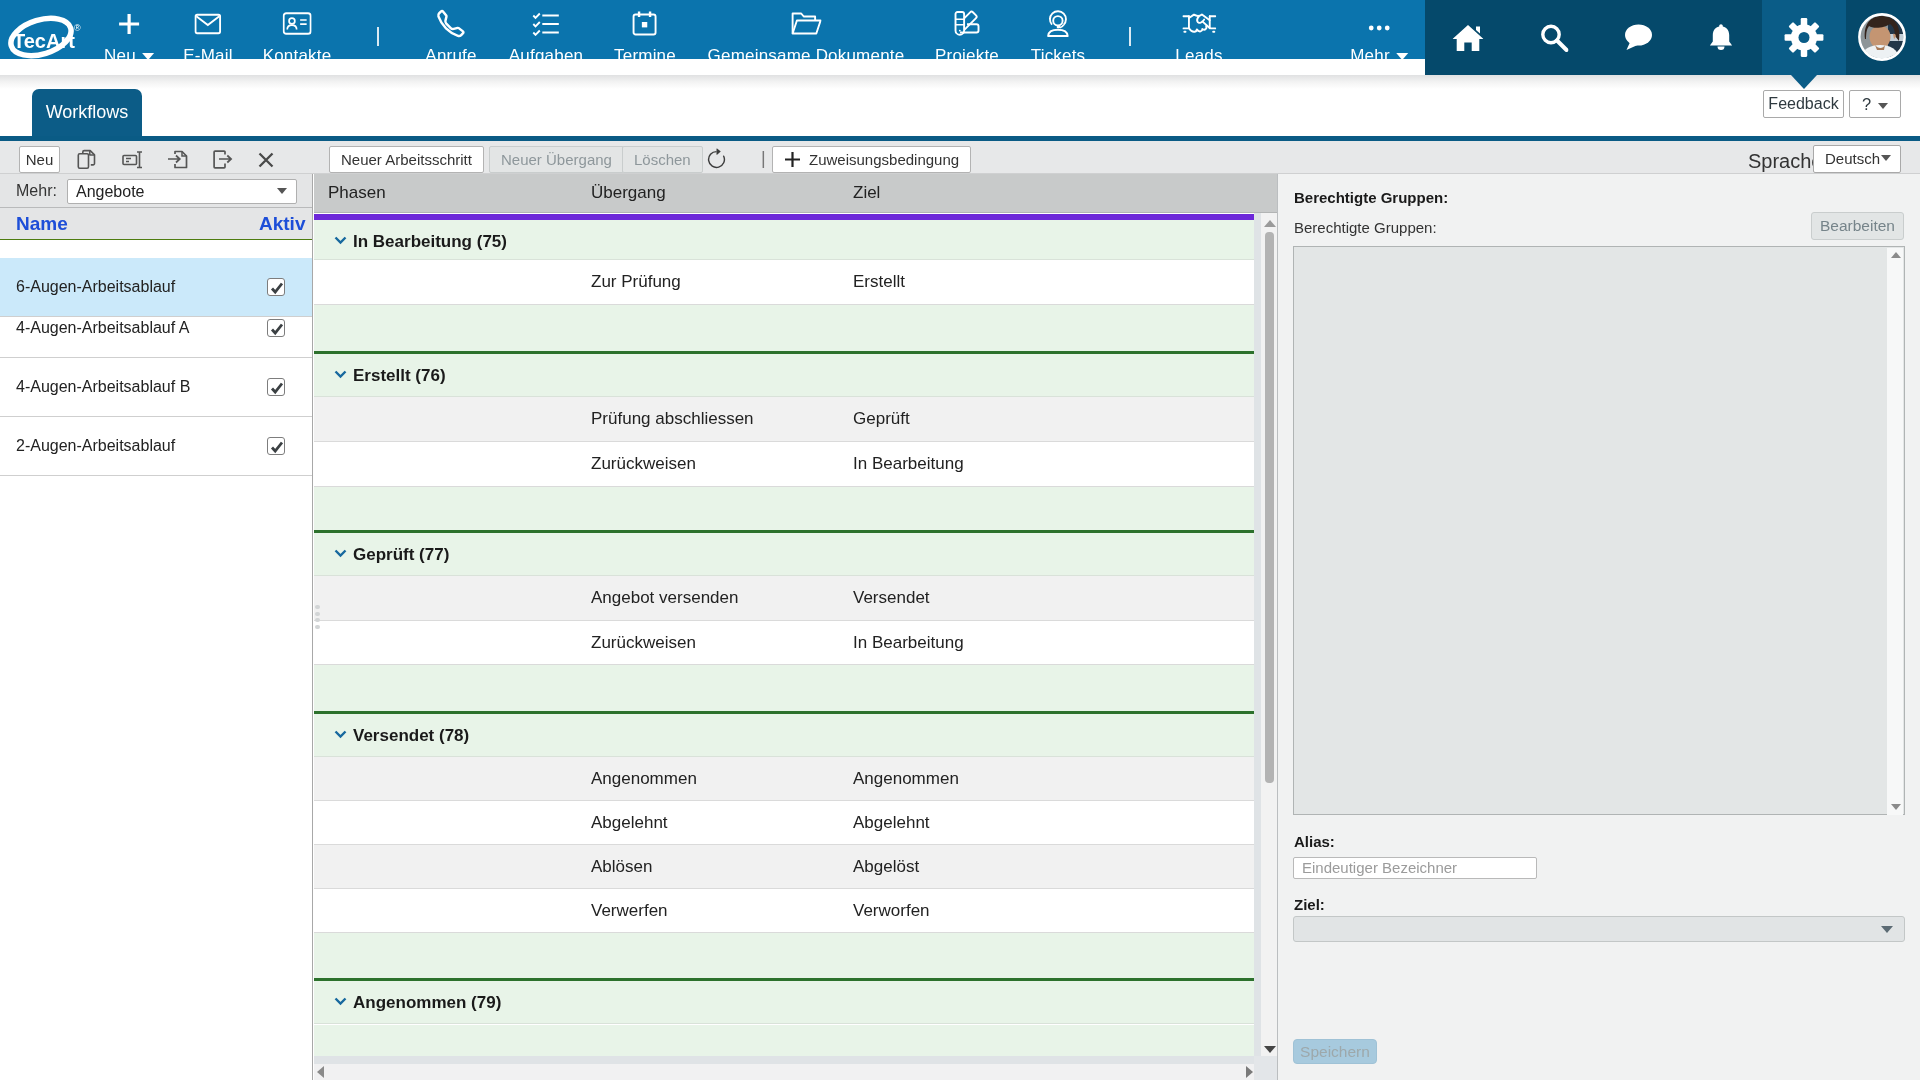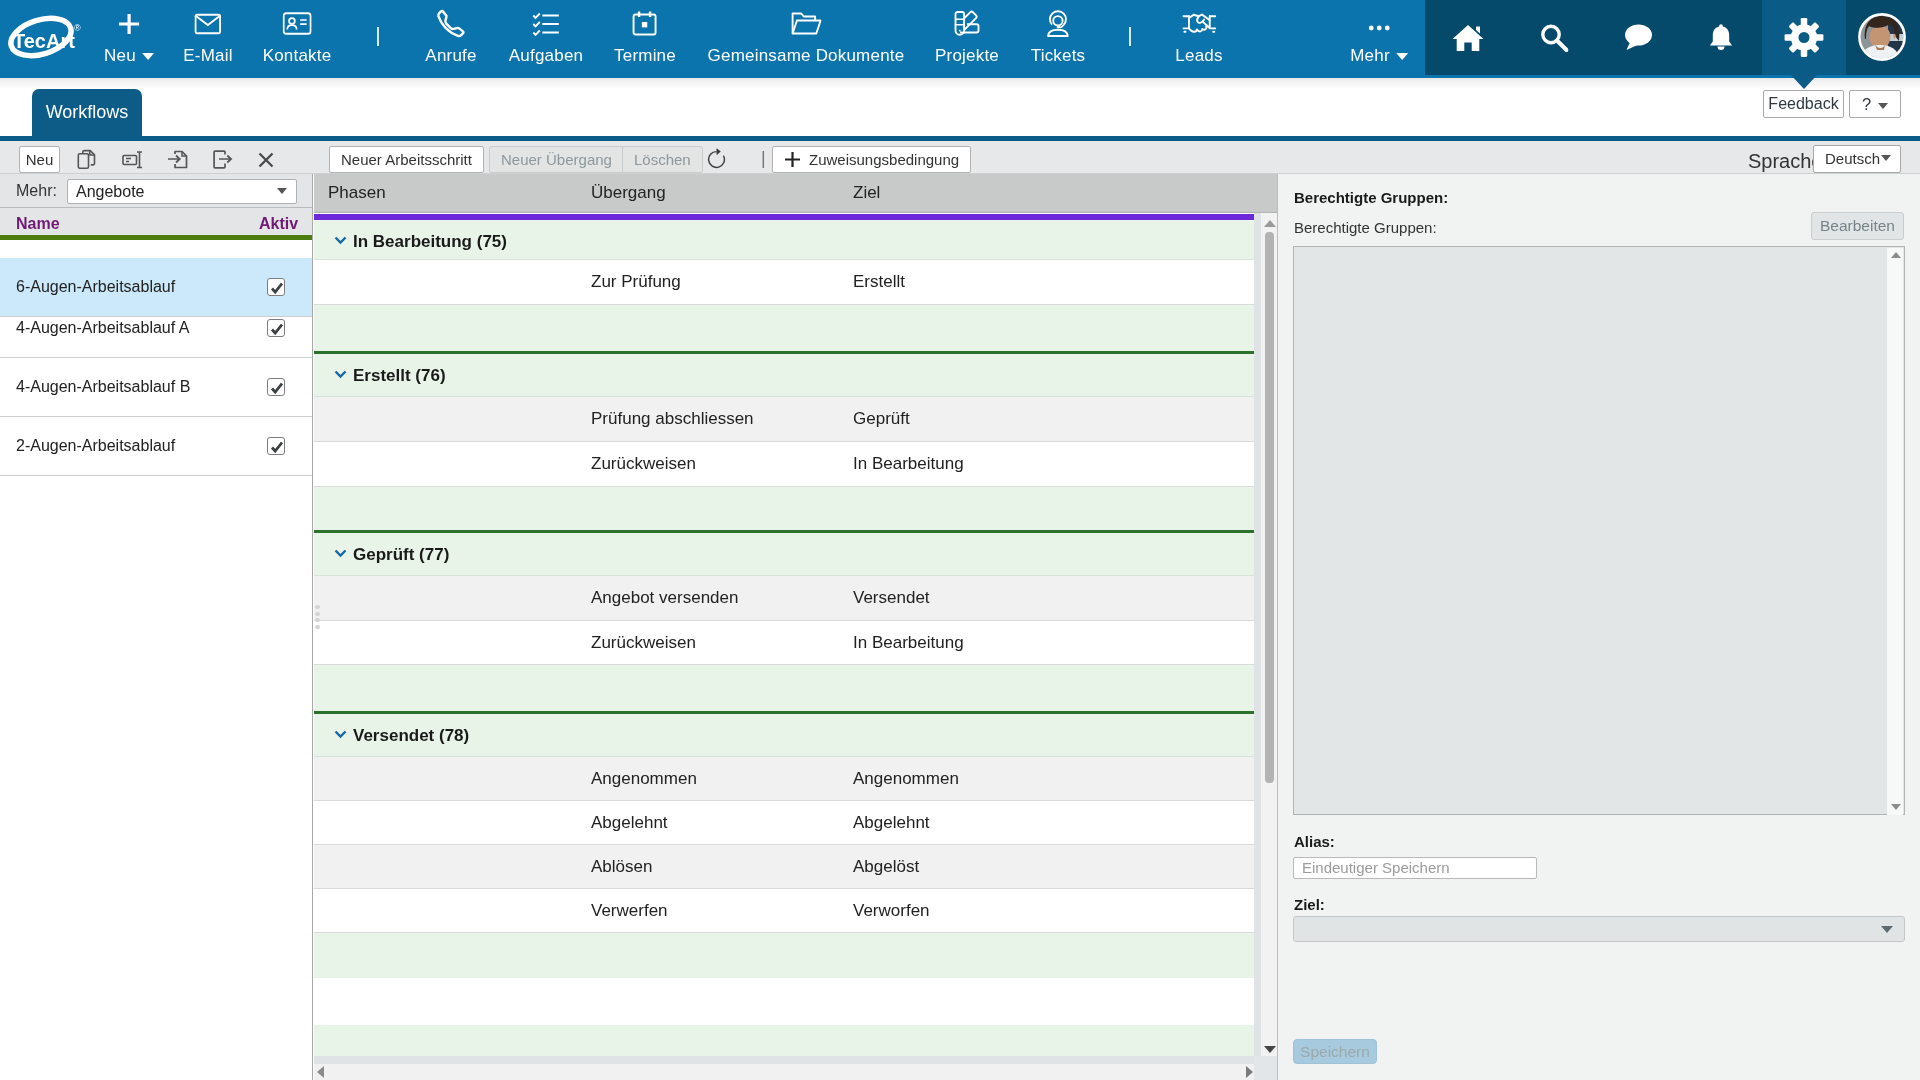--- a/index.html
+++ b/index.html
@@ -1,20 +1,20 @@
 <!DOCTYPE html>
 <html lang="de"><head>
 <meta charset="utf-8">
 <title>Workflows</title>
 <style>
 * { margin:0; padding:0; box-sizing:border-box; }
 html,body { width:1920px; height:1080px; overflow:hidden; background:#fff;
   font-family:"Liberation Sans", sans-serif; color:#333; }
 
-#nav { position:absolute; left:0; top:0; width:1920px; height:78px; background:#0b74ad; z-index:8; }
+#nav { position:absolute; left:0; top:0; width:1920px; height:59px; background:#0b74ad; z-index:8; }
 #ndark { position:absolute; left:1425px; top:0; width:495px; height:75px; background:#05496b; }
 #gearhl { position:absolute; left:1762px; top:0; width:84px; height:75px; background:#0a5c87; }
 #gearcaret { position:absolute; left:1791px; top:75px; width:0; height:0;
   border-left:13px solid transparent; border-right:13px solid transparent; border-top:14px solid #0a5c87; }
 .nit { position:absolute; top:0; height:75px; text-align:center; transform:translateX(-50%); color:#fff; }
 .nit .ib { height:47px; display:flex; align-items:center; justify-content:center; }
 .nit svg { display:block; }
 .nlab { display:block; line-height:17px; }
 .nlab { font-size:17px; letter-spacing:.2px; white-space:nowrap; }
 .care { display:inline-block; width:0; height:0; border-left:6px solid transparent; border-right:6px solid transparent; border-top:7px solid #fff; margin-left:6px; position:relative; top:-1px;}
@@ -43,21 +43,21 @@
 #desel { position:absolute; left:1813px; top:145px; width:88px; height:28px; background:#fff;
   border:1px solid #a9a9a9; border-radius:2px; font-size:15px; line-height:26px; padding-left:11px; }
 
 #lpanel { position:absolute; left:0; top:174px; width:313px; height:906px; background:#fff;
   border-right:1px solid #a8a8a8; }
 #modrow { position:absolute; left:0; top:0; width:312px; height:34px; background:#e4e5e6;
   border-bottom:1px solid #b9babb; font-size:16px; }
 #modsel { position:absolute; left:67px; top:5px; width:230px; height:25px; background:#fff;
   border:1px solid #b0b0b0; border-radius:2px; font-size:16px; line-height:23px; padding-left:8px; color:#222; }
 #lhdr { position:absolute; left:0; top:34px; width:312px; height:32px; background:#e4e5e6;
-  border-bottom:5px solid #4d7c0f; font-size:16px; font-weight:bold; color:#701a75; }
+  border-bottom:1px solid #4d7c0f; font-size:19px; font-weight:bold; color:#1d4ed8; }
 .lrow { position:absolute; left:0; width:312px; height:59px; border-bottom:1px solid #cfcfcf;
   font-size:16px; color:#222; }
 .lrow .nm { position:absolute; left:16px; top:0; line-height:58px; }
 .cbx { position:absolute; left:267px; top:20px; width:18px; height:18px; background:#fff;
   border:1px solid #7d7d7d; border-radius:3px; }
 .cbx svg { position:absolute; left:1px; top:1px; }
 
 #mpanel { position:absolute; left:314px; top:174px; width:964px; height:906px; background:#fff; }
 #mhdr { position:absolute; left:0; top:0; width:964px; height:39px; background:#c8caca;
   border-bottom:1px solid #b2b4b4; font-size:17px; color:#222; }
@@ -451,20 +451,26 @@
     </div>
   <div class="grow g" style="top:671px;height:44px;line-height:43px">
       <span style="left:277px">Ablösen</span>
       <span style="left:539px">Abgelöst</span>
     </div>
   <div class="grow" style="top:715px;height:44px;line-height:43px">
       <span style="left:277px">Verwerfen</span>
       <span style="left:539px">Verworfen</span>
     </div>
   <div class="grow grn" style="top:759px;height:45px"></div>
+  <div class="ghdr" style="top:804px;height:46px;border-top:3px solid #2c712c;line-height:43px">
+      <svg class="chev" style="top:16px" width="13" height="9" viewBox="0 0 13 9">
+        <path d="M1.5 1.5l5 5 5-5" fill="none" stroke="#17689e" stroke-width="2.4"></path>
+      </svg>
+      <span class="gt">Angenommen (79)</span>
+    </div>
   <div class="grow grn" style="top:851px;height:31px"></div>
 </div>
 <div id="vstrip"></div>
 <div id="vtrack"></div>
 <div id="vthumb"></div>
 <div id="vline"></div>
 <div id="hstrip"></div>
 <div id="htrack"></div>
 <div id="hcorner"></div>
 <div class="sarr" style="left:1264px;top:220px;border-left:6px solid transparent;border-right:6px solid transparent;border-bottom:7px solid #9a9a9a"></div>
@@ -475,19 +481,19 @@
 <div id="rpanel">
   <div class="bld" style="position:absolute;left:16px;top:15px">Berechtigte Gruppen:</div>
   <div style="position:absolute;left:16px;top:45px">Berechtigte Gruppen:</div>
   <div id="bearb">Bearbeiten</div>
   <div id="lbox">
       <div id="lbtrack"></div>
     <div class="sarr" style="left:597px;top:5px;border-left:5px solid transparent;border-right:5px solid transparent;border-bottom:6px solid #8b8b8b"></div>
     <div class="sarr" style="left:597px;top:557px;border-left:5px solid transparent;border-right:5px solid transparent;border-top:6px solid #8b8b8b"></div>
   </div>
   <div class="bld" style="position:absolute;left:16px;top:659px">Alias:</div>
-  <div id="aliasin">Eindeutiger Speichern</div>
+  <div id="aliasin">Eindeutiger Bezeichner</div>
   <div class="bld" style="position:absolute;left:16px;top:722px">Ziel:</div>
   <div id="zielsel">
       <span class="dcare" style="float:right;margin:10px 11px 0 0;border-top-color:#5c6b74;border-left-width:6px;border-right-width:6px;border-top-width:7px"></span>
     </div>
   <div id="spbtn">Speichern</div>
 </div>
 
 </body></html>

